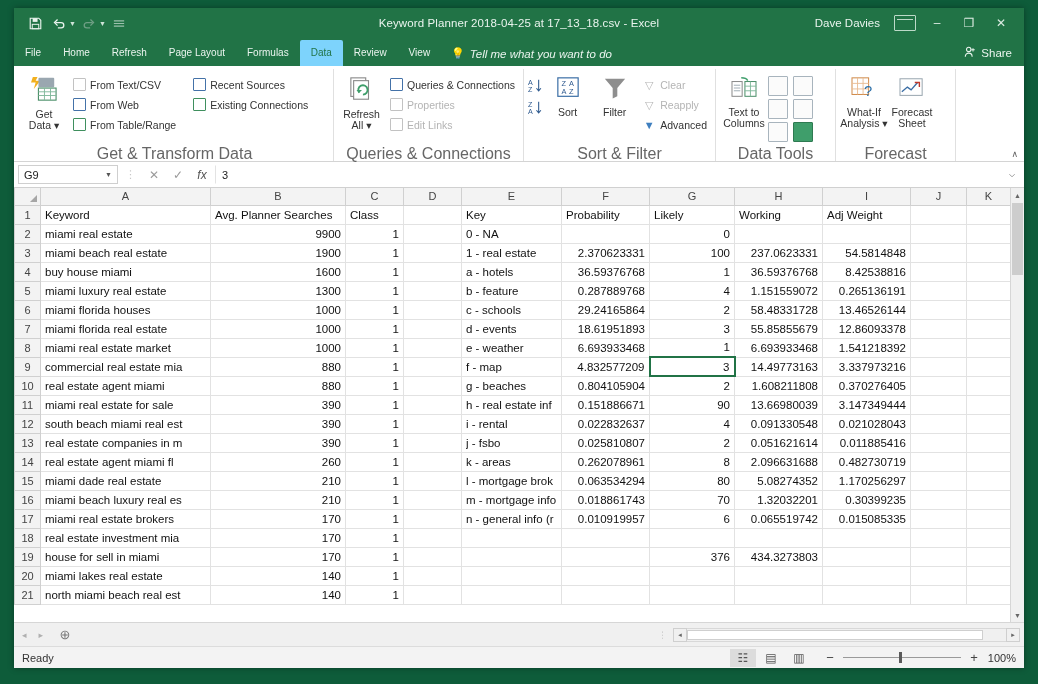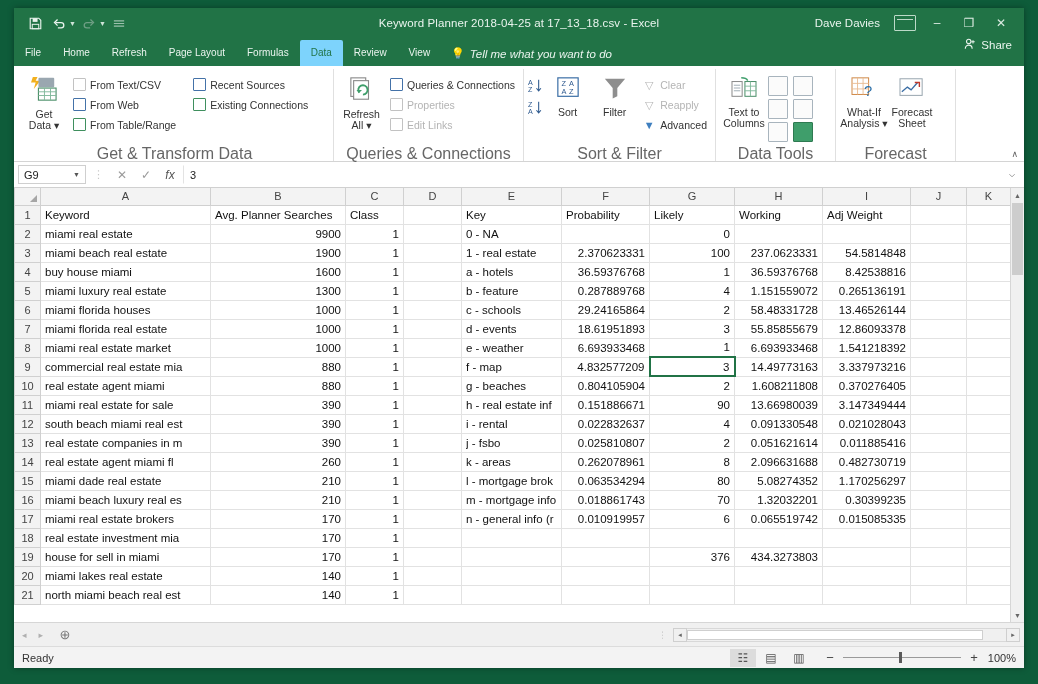--- a/index.html
+++ b/index.html
@@ -65,21 +65,21 @@
     background: #7dd3fc; color: #217346; font-weight: normal;
     border-radius: 2px 2px 0 0;
   }
   .tellme {
     display: flex; align-items: center; gap: 5px;
     padding: 5px 10px 6px; font-size: 11.5px; color: #eaf4ee; font-style: italic;
   }
   .bulb { font-size: 11px; font-style: normal; }
   .share {
     margin-left: auto; display: flex; align-items: center; gap: 5px;
-    padding: 5px 12px 14px; font-size: 11.5px; color: #eaf4ee;
+    padding: 5px 12px 6px; font-size: 11.5px; color: #eaf4ee;
   }
 
   
   .ribbon {
     background: #ffffff; border-bottom: 1px solid #d4d4d4;
     flex: 0 0 95px; display: flex; position: relative;
     padding: 3px 0 0 2px;
   }
   .rgroup {
     display: flex; flex-direction: column; position: relative;
@@ -124,21 +124,21 @@
     background: #fbfbfb;
   }
 
   
   .formulabar {
     flex: 0 0 26px; display: flex; align-items: center;
     background: #fff; border-bottom: 1px solid #d0d0d0; padding: 0 4px;
     gap: 2px;
   }
   .namebox {
-    width: 68px; height: 19px; border: 1px solid #cfcfcf; background: #fff;
+    width: 100px; height: 19px; border: 1px solid #cfcfcf; background: #fff;
     display: flex; align-items: center; padding: 0 5px;
     font-size: 11px; color: #222;
   }
   .namebox .nb-caret { margin-left: auto; font-size: 7px; color: #555; }
   .fb-sep { color: #c8c8c8; font-size: 11px; padding: 0 5px; }
   .fb-btn { width: 22px; text-align: center; font-size: 12px; color: #9b9b9b; }
   .fb-btn.fx { font-style: italic; color: #555; font-size: 12px; }
   .fb-input {
     flex: 1; height: 19px; border: 1px solid transparent; background: #fff;
     display: flex; align-items: center; padding: 0 6px;

